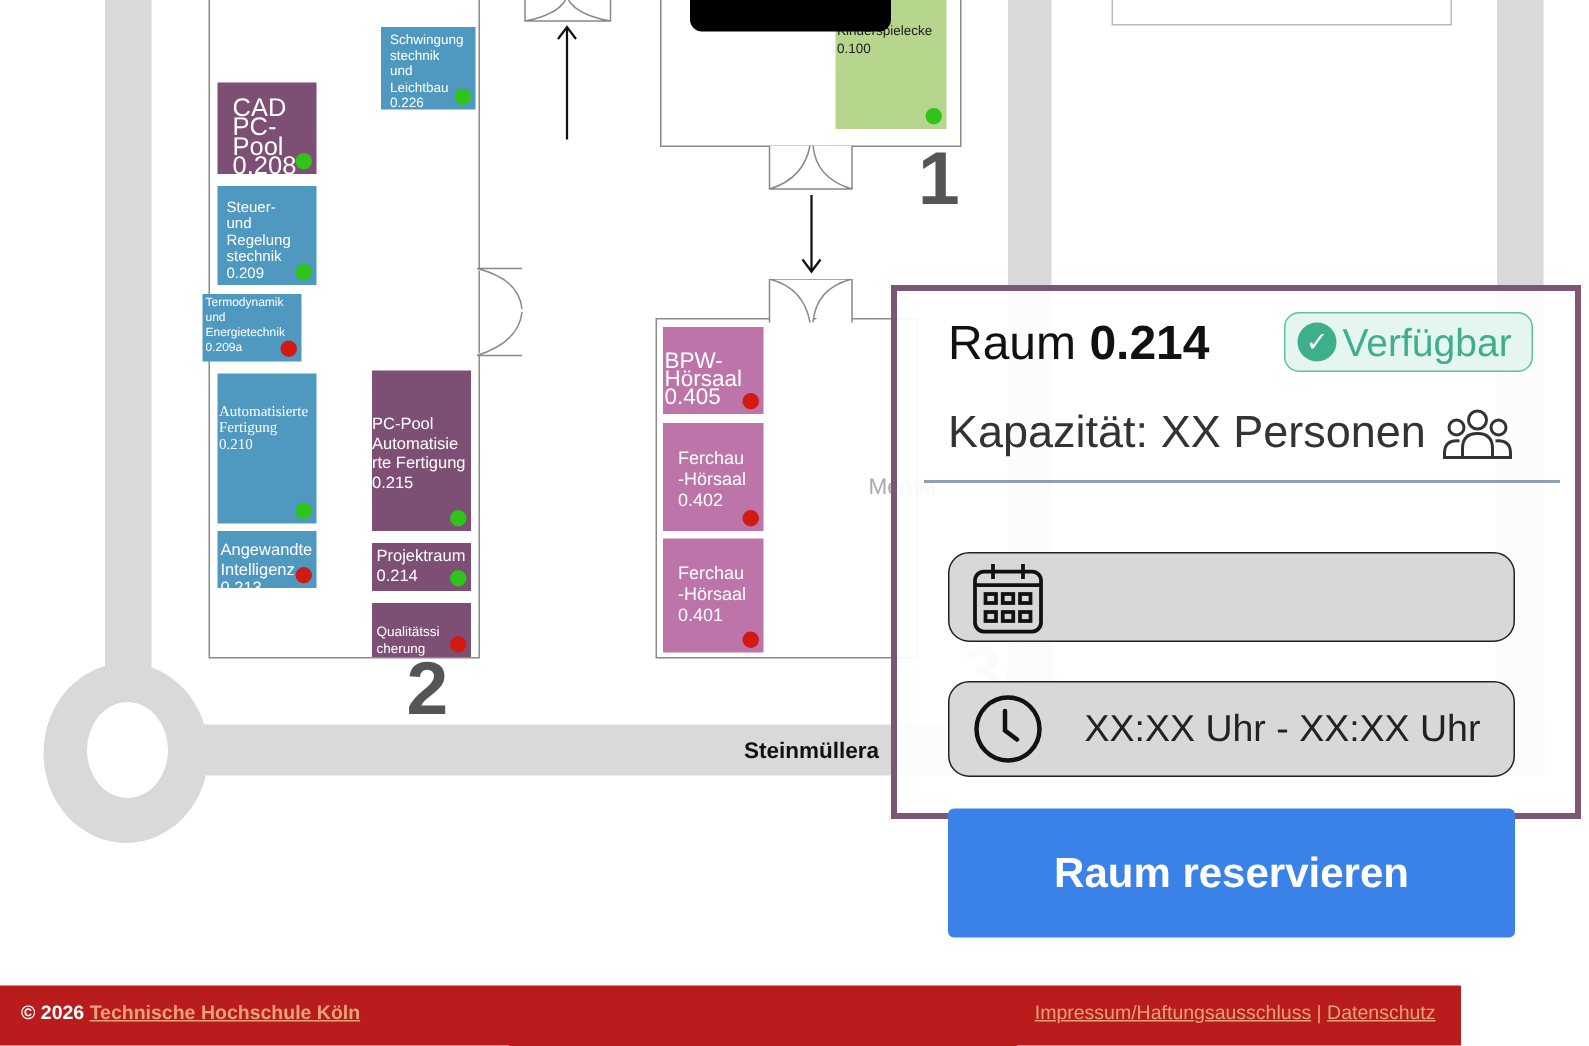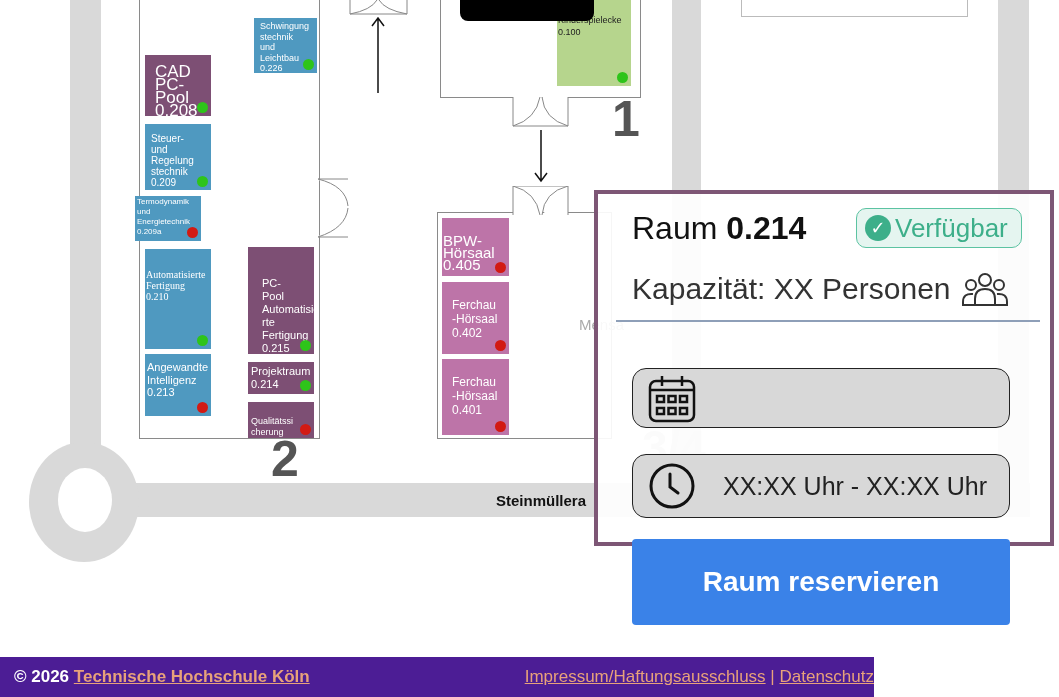--- a/index.html
+++ b/index.html
@@ -31,24 +31,24 @@
   .panel-title b { font-weight:bold; }
   .badge { position:absolute; left:258px; top:14px; width:166px; height:40px; box-sizing:border-box; border:1.5px solid #5cc3a2; border-radius:10px; background:#e5f5f0; color:#3daf8a; font-size:26px; display:flex; align-items:center; padding-left:8px; }
   .badge .check { width:26px; height:26px; border-radius:50%; background:#3daf8a; color:#fff; font-size:18px; display:flex; align-items:center; justify-content:center; margin-right:4px; }
   .capacity { position:absolute; left:34px; top:78px; font-size:30px; color:#333; display:flex; align-items:flex-start; }
   .capacity svg { margin-left:10px; }
   .divider { position:absolute; left:18px; top:126px; width:424px; height:2px; background:#8e9fb8; }
   .field { position:absolute; left:34px; width:378px; height:60px; box-sizing:border-box; border:1.2px solid #222; border-radius:14px; background:#d8d8d8; display:flex; align-items:center; font-size:25px; color:#222; }
   .field svg { margin-left:14px; margin-right:26px; }
   .reserve-btn { position:absolute; left:34px; top:345px; width:378px; height:86px; border:none; border-radius:4px; background:#3a82e8; color:#fff; font-size:28px; font-weight:bold; display:flex; align-items:center; justify-content:center; }
 
-  .footer { position:absolute; left:0; top:657px; width:874px; height:40px; background:#4c1d95; color:#fff; font-size:17px; font-weight:bold; }
+  .footer { position:absolute; left:0; top:657px; width:974px; height:40px; background:#b91c1c; color:#fff; font-size:13px; font-weight:bold; }
   .footer .left { position:absolute; left:14px; top:10px; }
   .footer .left a { color:#e8a27a; text-decoration:underline; }
-  .footer .right { position:absolute; right:0; top:10px; font-weight:normal; color:#e8a27a; }
+  .footer .right { position:absolute; right:17px; top:10px; font-weight:normal; color:#e8a27a; }
   .footer .right a { color:#e8a27a; text-decoration:underline; }
 </style>
 </head>
 <body>
 
 <div class="map">
 
   <div class="road" style="left:70px; top:0; width:31px; height:460px;"></div>
   <div class="road" style="left:100px; top:483px; width:930px; height:34px;"></div>
   <div class="road" style="left:672px; top:0; width:29px; height:500px;"></div>
@@ -112,27 +112,27 @@
       <div>Energietechnik</div>
       <div>0.209a</div>
     <span class="dot red"></span>
   </div>
   <div class="room blue" style="left:145px; top:249px; width:66px; height:100px; padding:20px 1px; font-size:10px; line-height:11px;font-family:Liberation Serif, serif;">
     <div>Automatisierte</div>
       <div>Fertigung</div>
       <div>0.210</div>
     <span class="dot green"></span>
   </div>
-  <div class="room blue" style="left:145px; top:354px; width:66px; height:62px; padding:7px 2px; font-size:11px; line-height:12.5px;">
+  <div class="room blue" style="left:145px; top:354px; width:66px; height:38px; padding:7px 2px; font-size:11px; line-height:12.5px;">
     <div>Angewandte</div>
       <div>Intelligenz</div>
       <div>0.213</div>
     <span class="dot red"></span>
   </div>
-  <div class="room plum" style="left:248px; top:247px; width:66px; height:107px; padding:30px 14px; font-size:11px; line-height:13px;">
+  <div class="room plum" style="left:248px; top:247px; width:66px; height:107px; padding:30px 0; font-size:11px; line-height:13px;">
     <div>PC-Pool</div>
       <div>Automatisie</div>
       <div>rte Fertigung</div>
       <div>0.215</div>
     <span class="dot green"></span>
   </div>
   <div class="room plum" style="left:248px; top:362px; width:66px; height:32px; padding:3px 3px; font-size:11px; line-height:13px;">
     <div>Projektraum</div>
       <div>0.214</div>
     <span class="dot green"></span>

